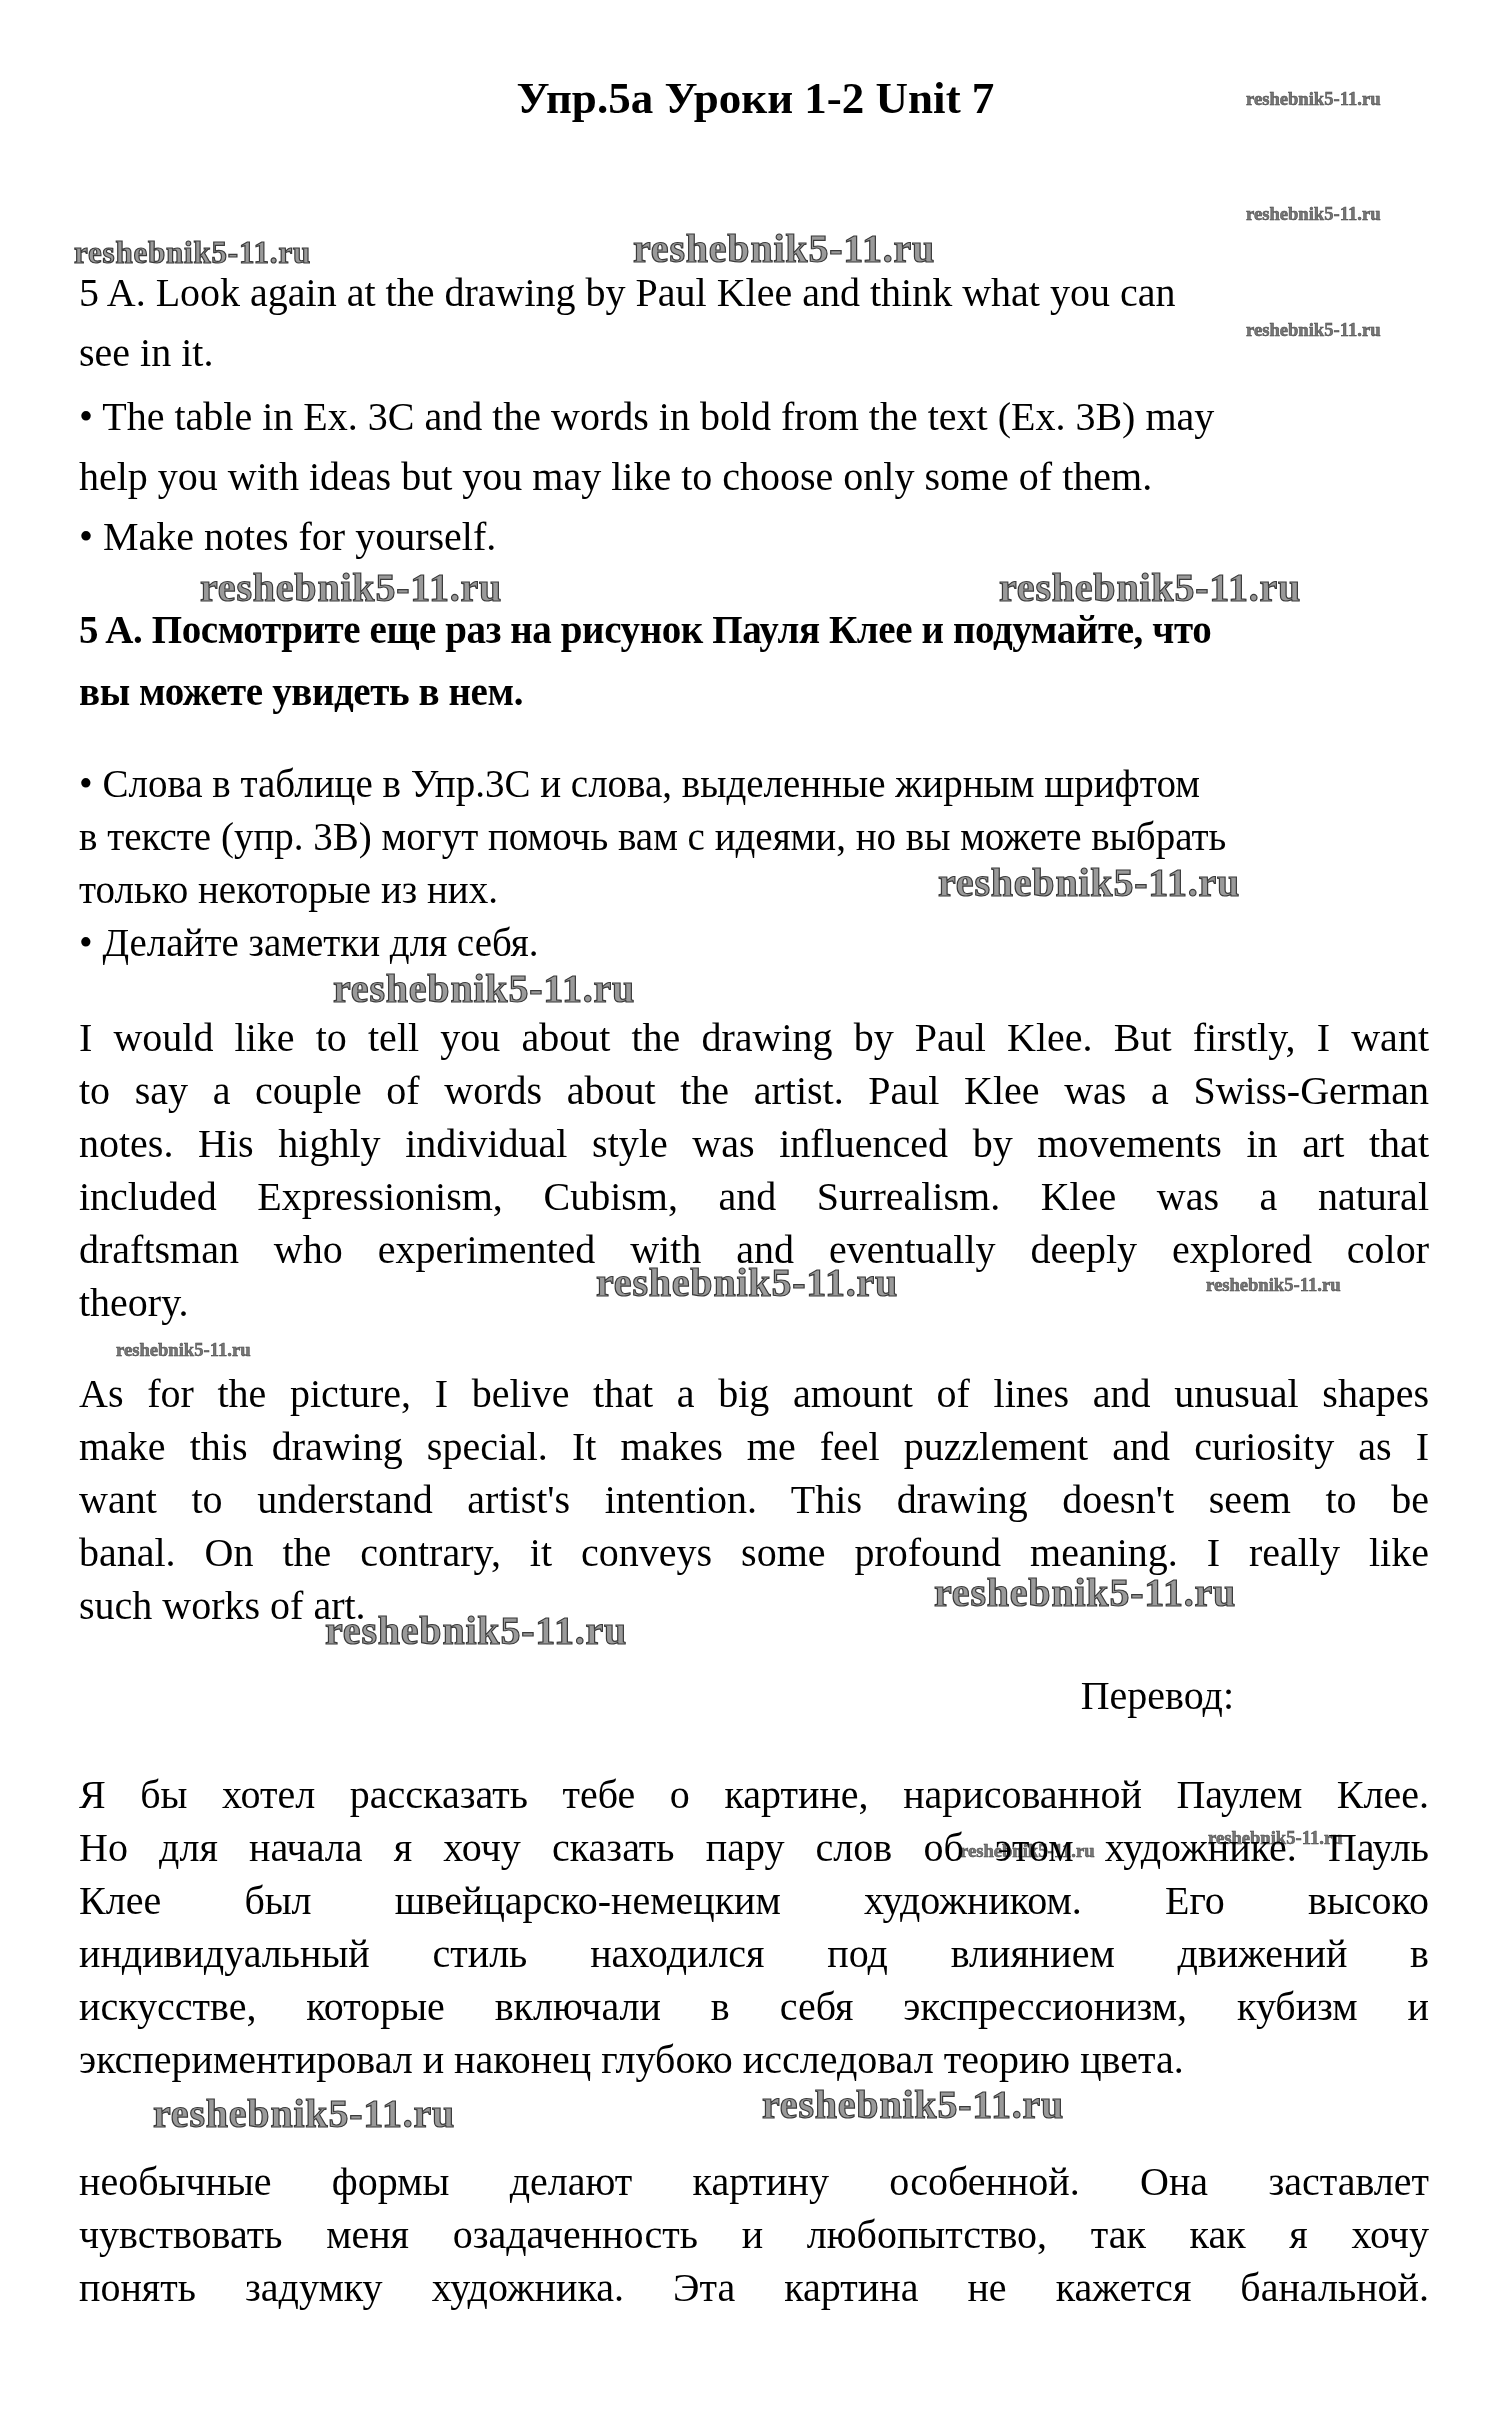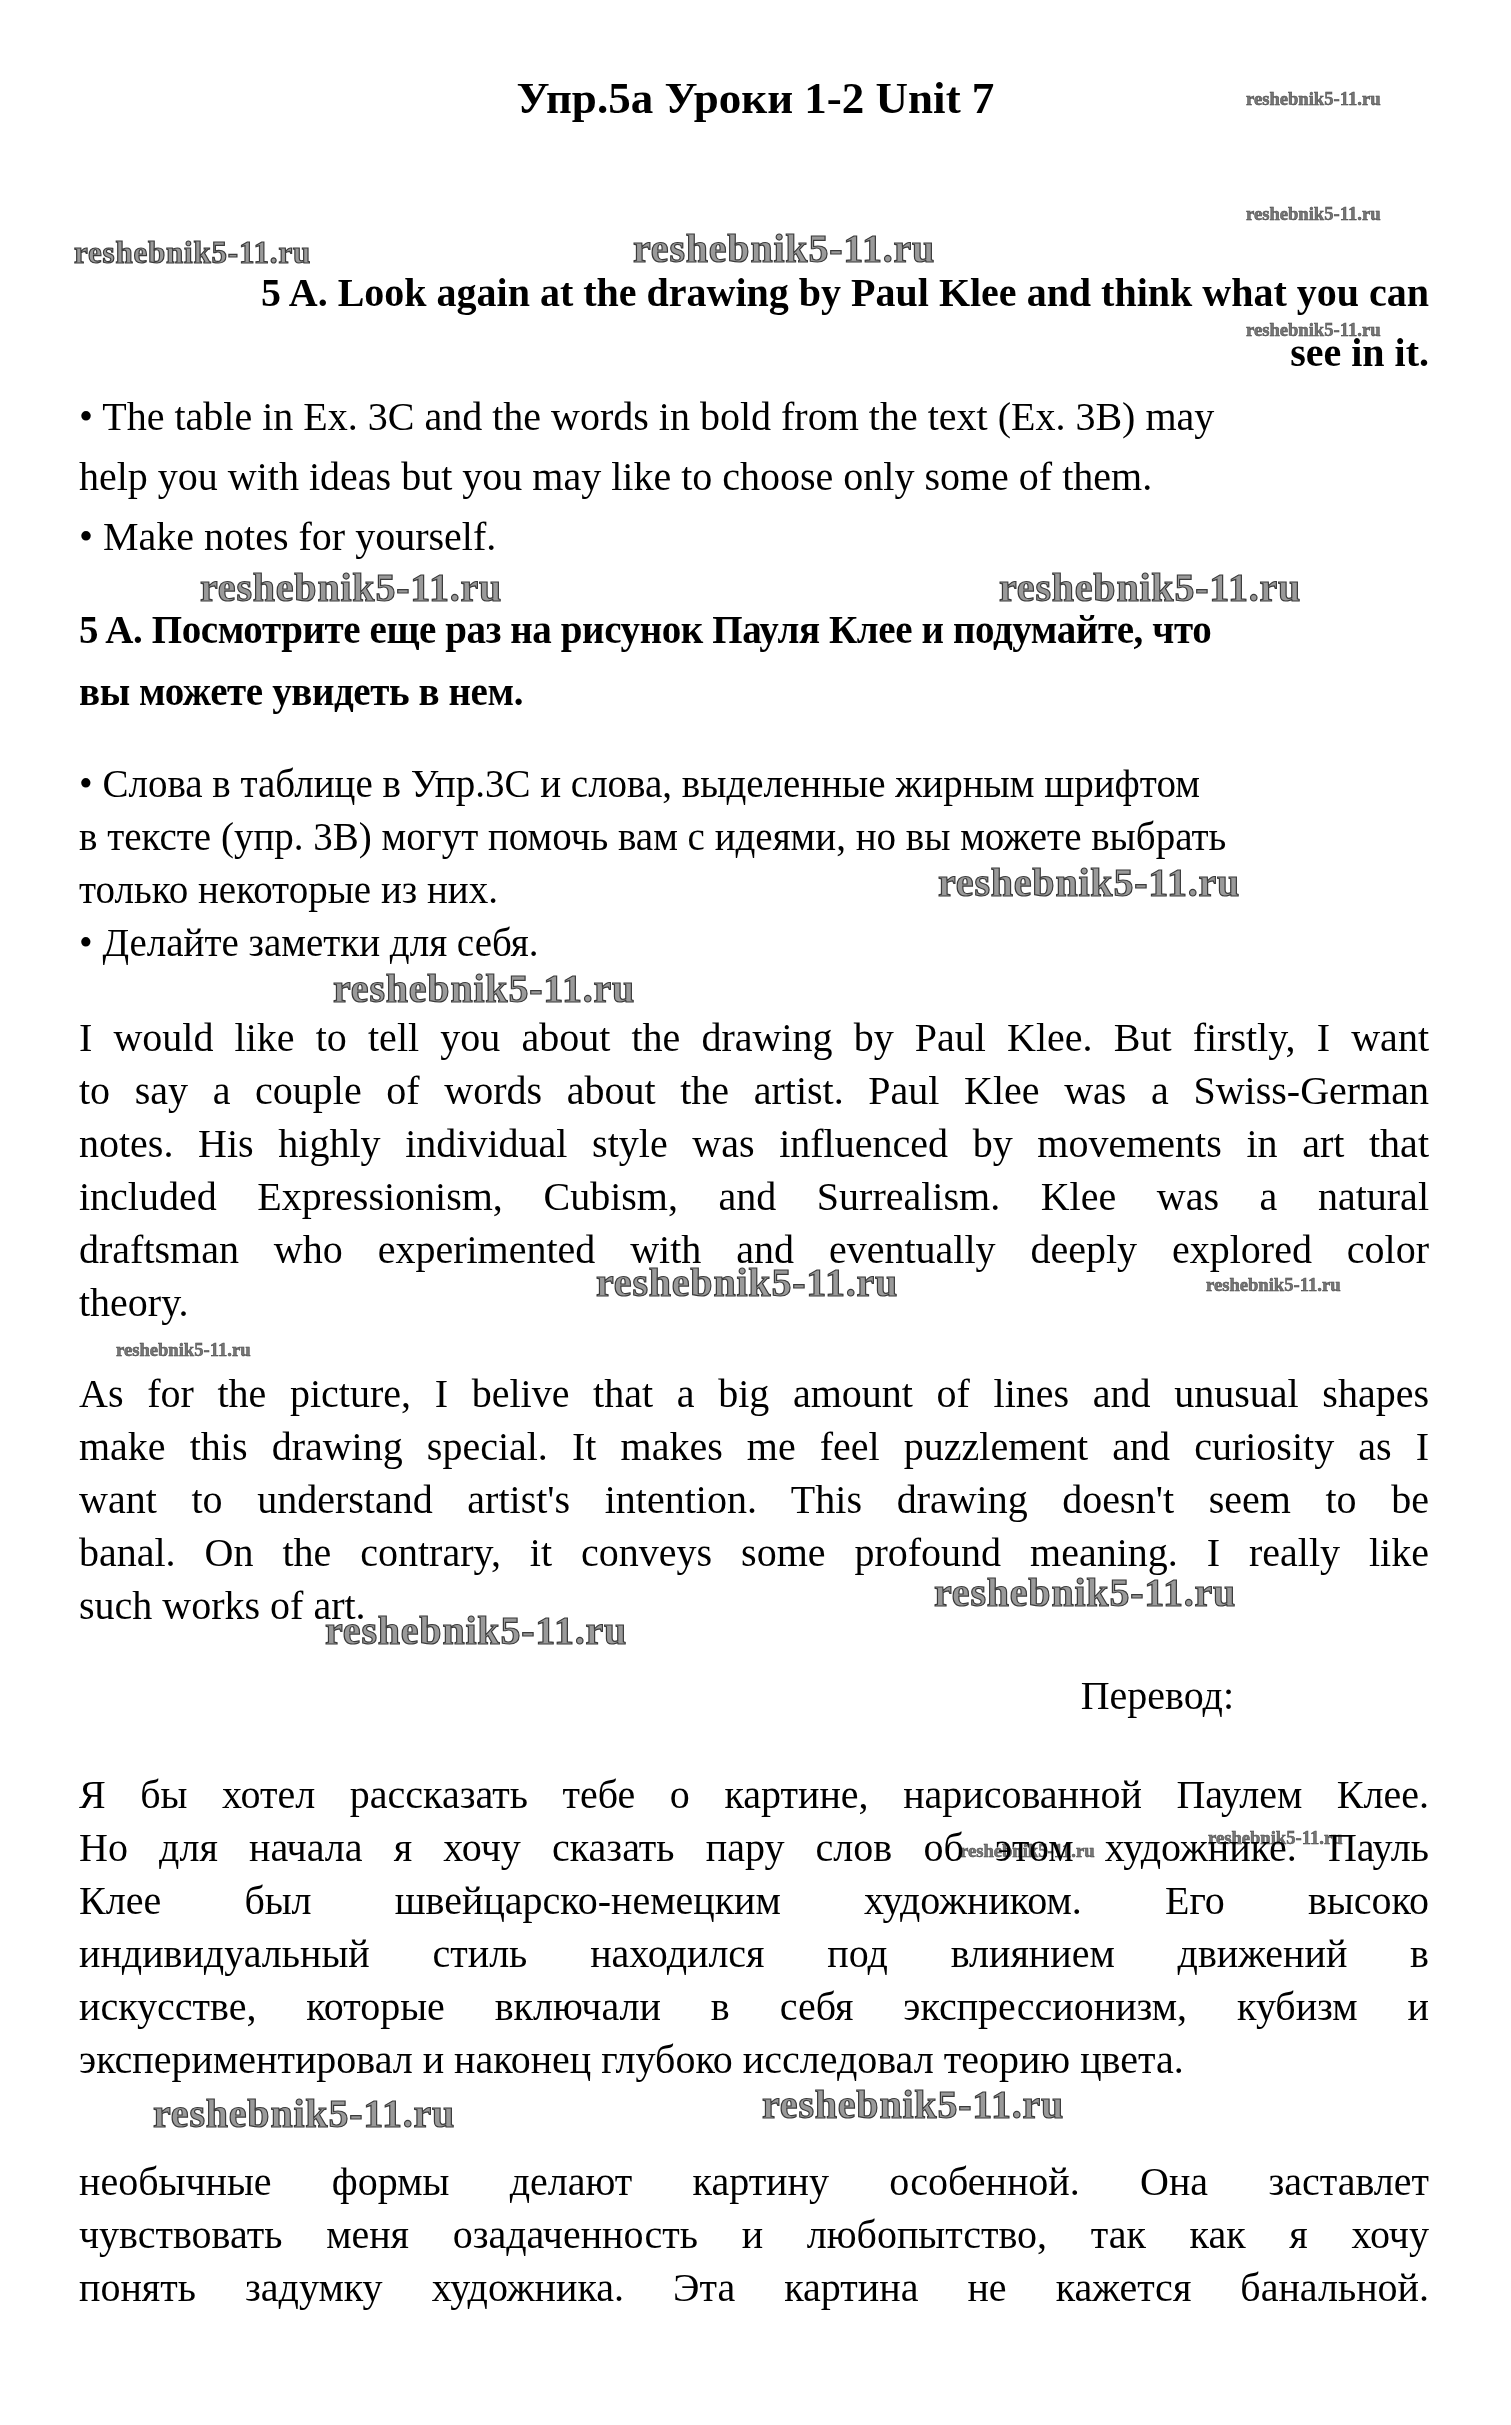--- a/index.html
+++ b/index.html
@@ -2,21 +2,21 @@
 <html style="font-size:12.4px"><head>
   <meta charset="utf-8">
   <style>
     html, body { margin: 0; padding: 0; background: #ffffff; }
     body { width: 1511px; height: 2426px; position: relative; overflow: hidden;
            font-family: "Liberation Serif", "DejaVu Serif", serif; color: #000; }
     .abs { position: absolute; }
     .title { left: 0; width: 1511px; top: 71px; text-align: center; font-weight: bold;
              font-size: 45px; line-height: 54px; }
     .block { left: 79px; width: 1350px; }
-    .h-en { top: 263px; font-weight: bold; font-size: 40px; line-height: 60px; text-align: right; }
+    .h-en { top: 263px; font-weight: normal; font-size: 40px; line-height: 60px; }
     .h-en span { display: block; }
     .bullets-en { top: 387px; font-size: 40px; line-height: 60px; }
     .bullets-en div { display: block; }
     .h-ru { top: 599px; font-weight: bold; font-size: 39px; line-height: 62px; letter-spacing: -0.4px; }
     .bullets-ru { top: 757px; font-size: 39px; line-height: 53px; }
     .para { font-size: 40px; line-height: 53px; text-align: justify; text-align-last: left; }
     .p1 { top: 1011px; }
     .p2 { top: 1367px; }
     .translation-label { left: 0; width: 1234px; top: 1669px; text-align: right;
                          font-size: 40px; line-height: 53px; }

